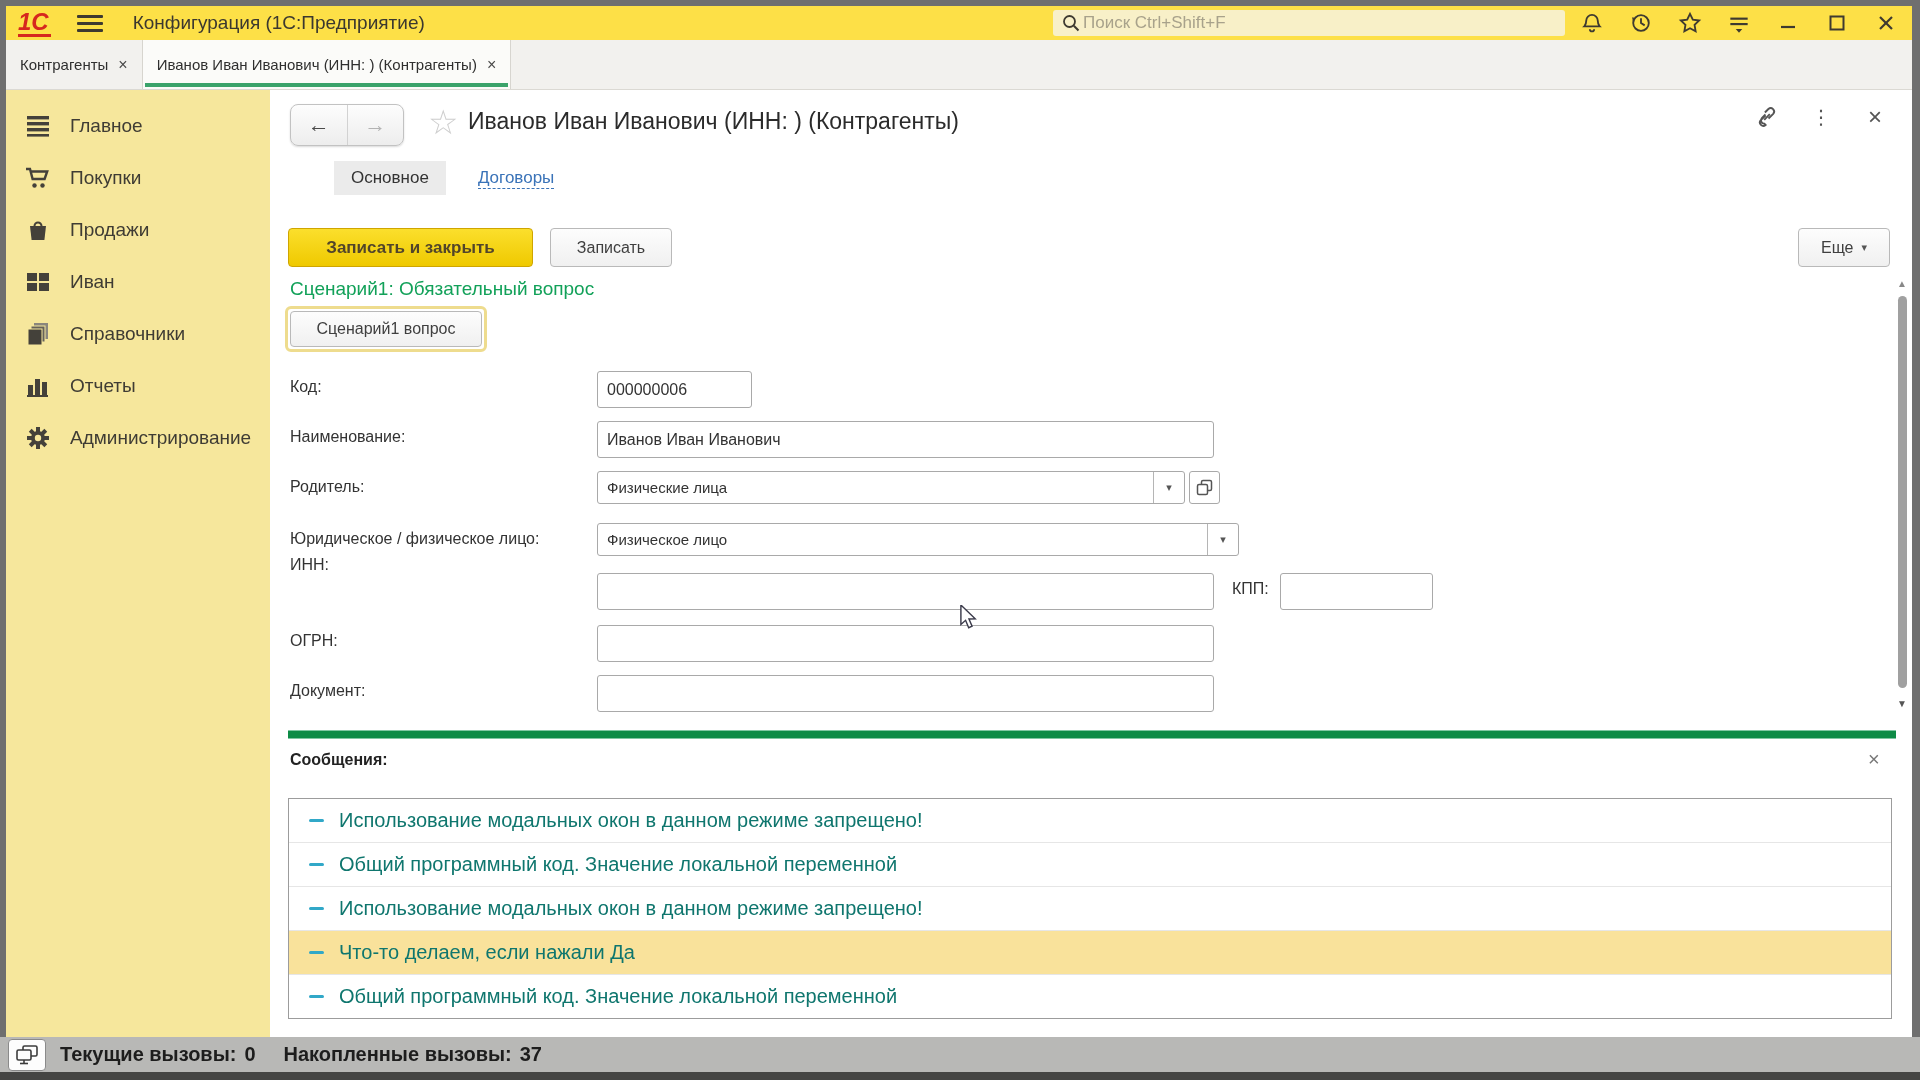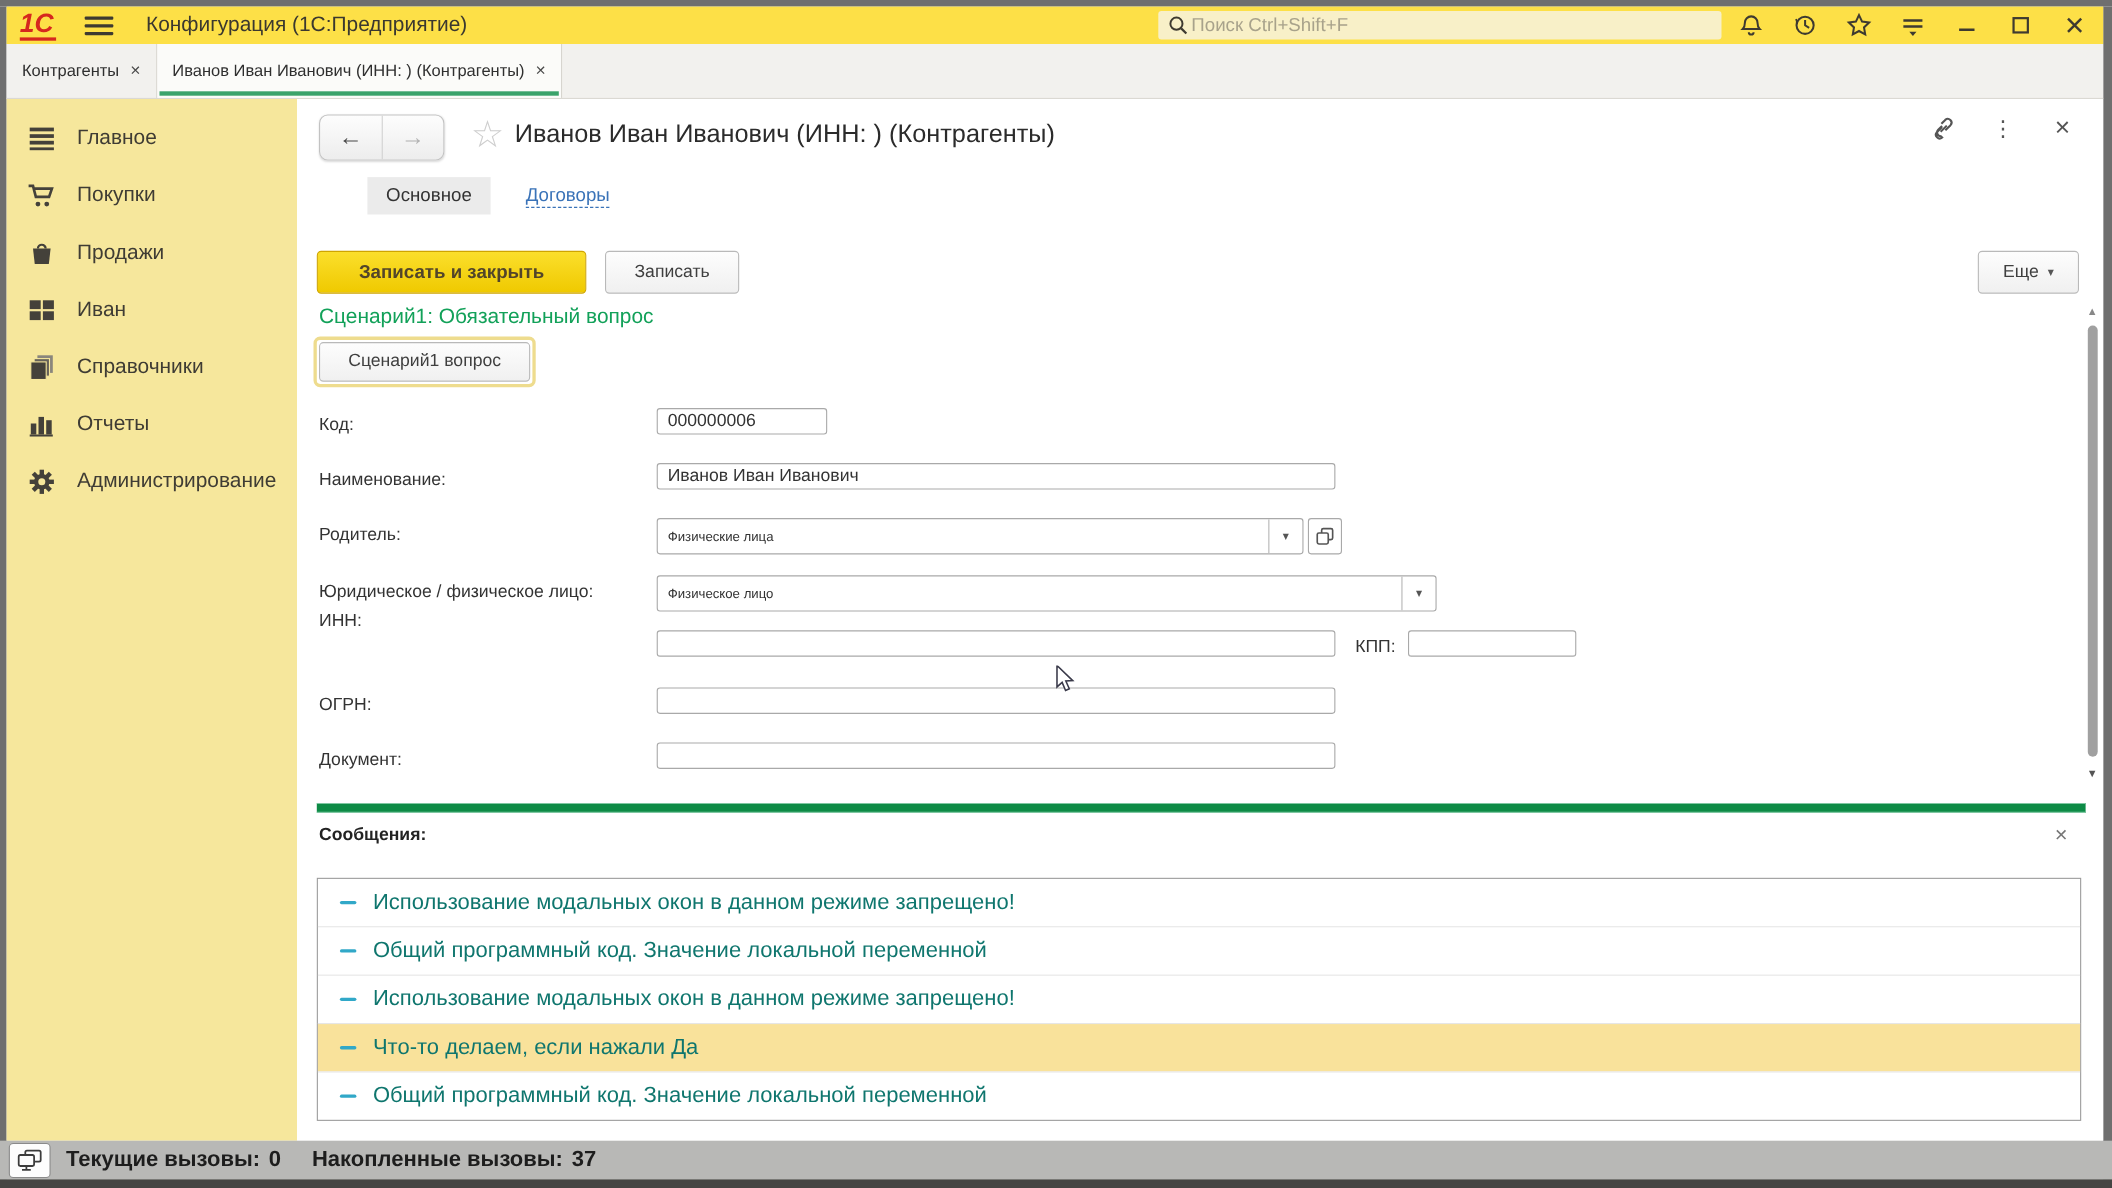--- a/index.html
+++ b/index.html
@@ -70,25 +70,25 @@
        border:1px solid #cfa500;font-weight:bold;color:#52452a;font-size:17px;}
   .btn-save{left:280px;top:138px;width:122px;height:39px;}
   .btn-more{left:1528px;top:138px;width:92px;height:39px;gap:8px;}
   .btn-more .dd{font-size:11px;color:#555;}
 
   .scenario-msg{left:20px;top:188px;font-size:19px;color:#12a159;}
   .scenario-ring{left:15px;top:216px;border:3px solid #eedc8e;border-radius:6px;padding:2px;}
   .btn-scenario{width:192px;height:36px;}
 
   .frow-label{font-size:16px;color:#333;}
-  .inp{border:1px solid #a9a9a9;border-radius:3px;height:24px;box-sizing:border-box;font-size:16px;
+  .inp{border:1px solid #a9a9a9;border-radius:3px;height:37px;box-sizing:border-box;font-size:16px;
        color:#333;padding:0 9px;font-family:"Liberation Sans",sans-serif;outline:none;background:#fff;}
   .combo{border:1px solid #a9a9a9;border-radius:3px;height:33px;box-sizing:border-box;display:flex;
          background:#fff;overflow:hidden;}
-  .combo .cval{flex:1;display:flex;align-items:center;padding-left:9px;font-size:12px;color:#333;}
+  .combo .cval{flex:1;display:flex;align-items:center;padding-left:9px;font-size:15px;color:#333;}
   .combo .carr{width:30px;border-left:1px solid #b5b5b5;display:flex;align-items:center;justify-content:center;
                font-size:11px;color:#555;cursor:pointer;}
   .choosebtn{width:31px;height:33px;border:1px solid #a9a9a9;border-radius:3px;background:#fff;display:flex;
              align-items:center;justify-content:center;cursor:pointer;box-sizing:border-box;}
 
   .gsep{left:18px;top:640px;width:1608px;height:9px;background:#0d8b46;
         box-shadow:inset 0 1px 0 #7fc7a2, inset 0 -1px 0 #7fc7a2;}
   .msg-title{left:20px;top:661px;font-size:16px;font-weight:bold;color:#222;}
   .msg-close{left:1598px;top:658px;font-size:20px;color:#777;cursor:pointer;}
   .msgbox{left:18px;top:708px;width:1602px;height:219px;border:1px solid #9c9c9c;background:#fff;
@@ -329,21 +329,21 @@
       <span class="carr">▾</span>
     </div>
     <div class="abs choosebtn" style="left:919px;top:381px;">
       <svg width="17" height="17" viewBox="0 0 17 17" fill="none" stroke="#555" stroke-width="1.5">
           <rect x="5.5" y="1.5" width="10" height="10" rx="1.5"></rect>
           <rect x="1.5" y="5.5" width="10" height="10" rx="1.5" fill="#fff"></rect>
         </svg>
     </div>
 
     <div class="abs frow-label" style="left:20px;top:440px;">Юридическое / физическое лицо:</div>
-    <div class="abs combo" style="left:327px;top:433px;width:709px;">
+    <div class="abs combo" style="left:327px;top:433px;width:642px;">
       <span class="cval">Физическое лицо</span>
       <span class="carr">▾</span>
     </div>
 
     <div class="abs frow-label" style="left:20px;top:466px;">ИНН:</div>
     <input class="abs inp" style="left: 327px; top: 483px; width: 617px;" value="">
     <div class="abs frow-label" style="left:962px;top:490px;">КПП:</div>
     <input class="abs inp" style="left: 1010px; top: 483px; width: 153px;" value="">
 
     <div class="abs frow-label" style="left:20px;top:542px;">ОГРН:</div>

